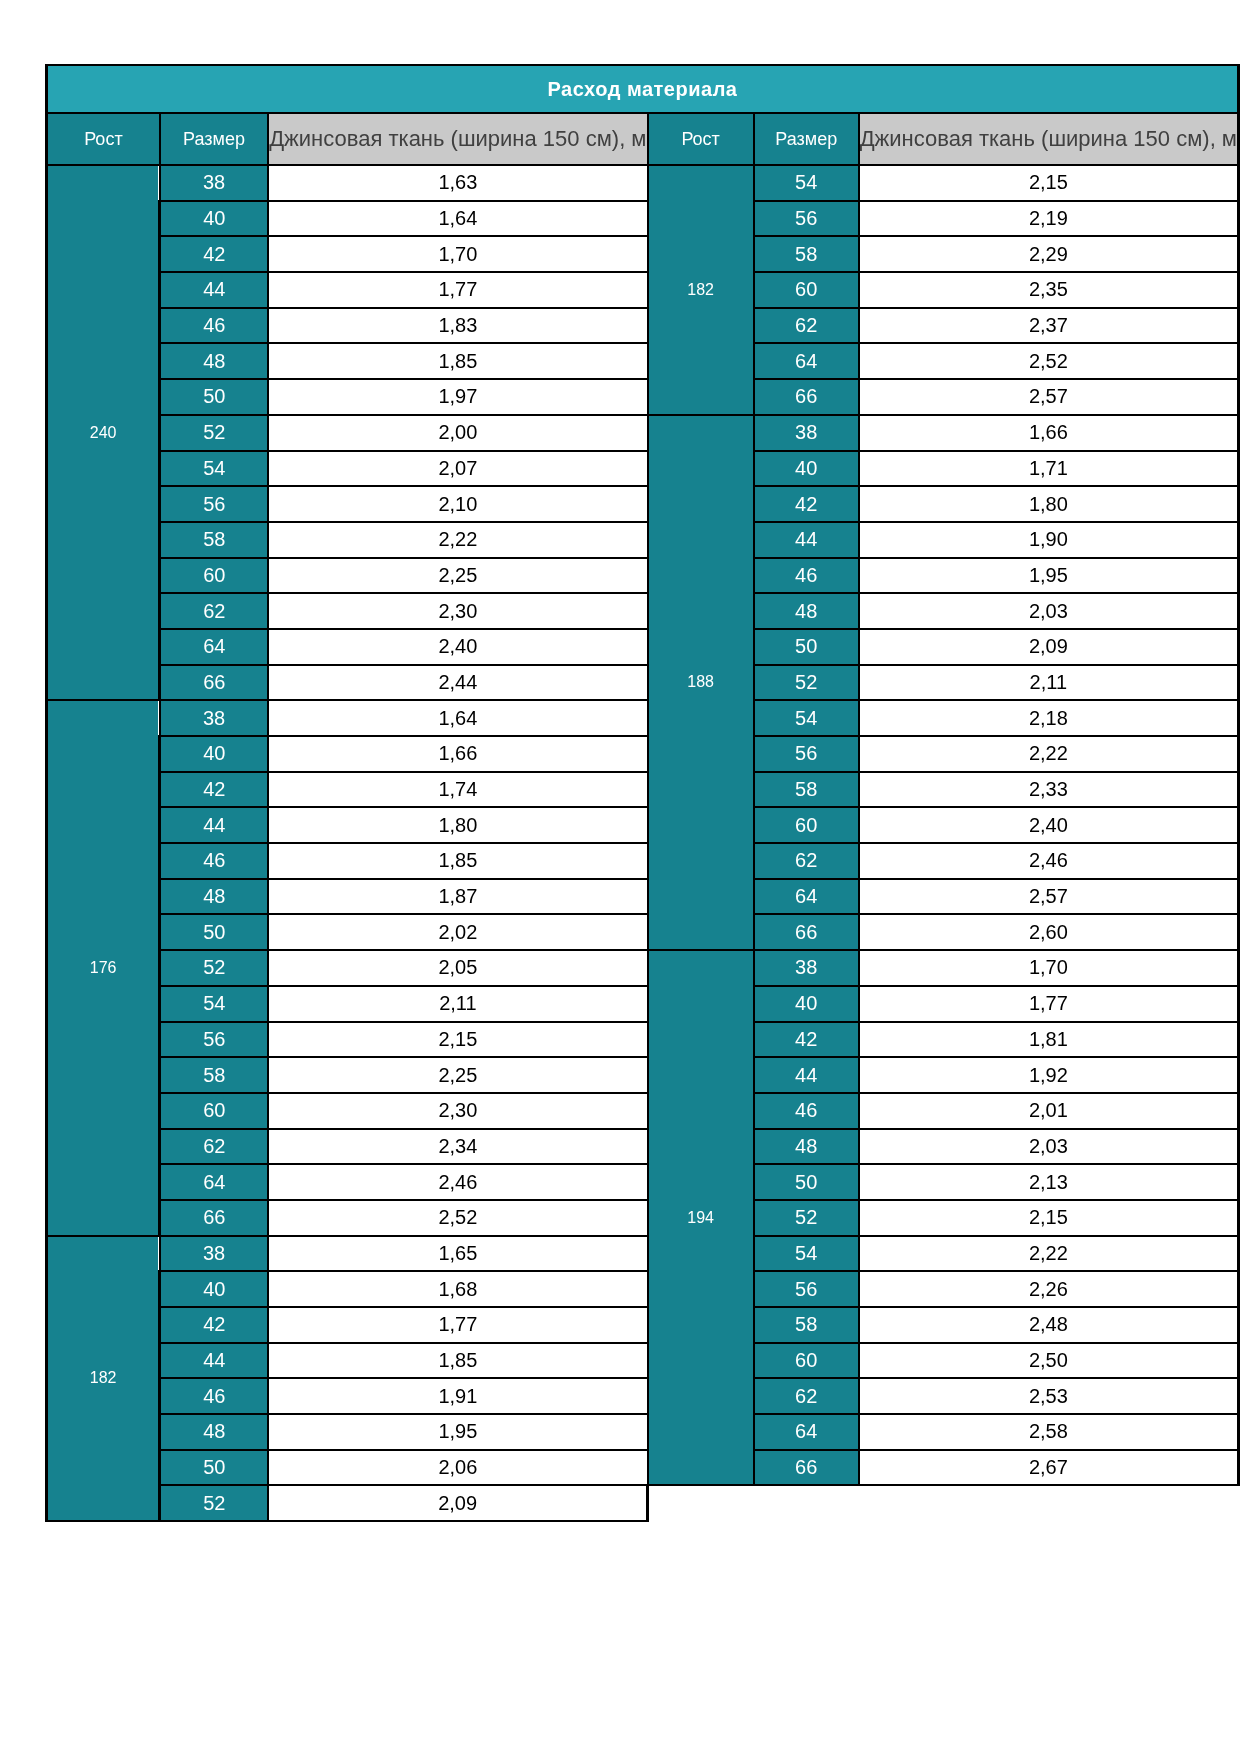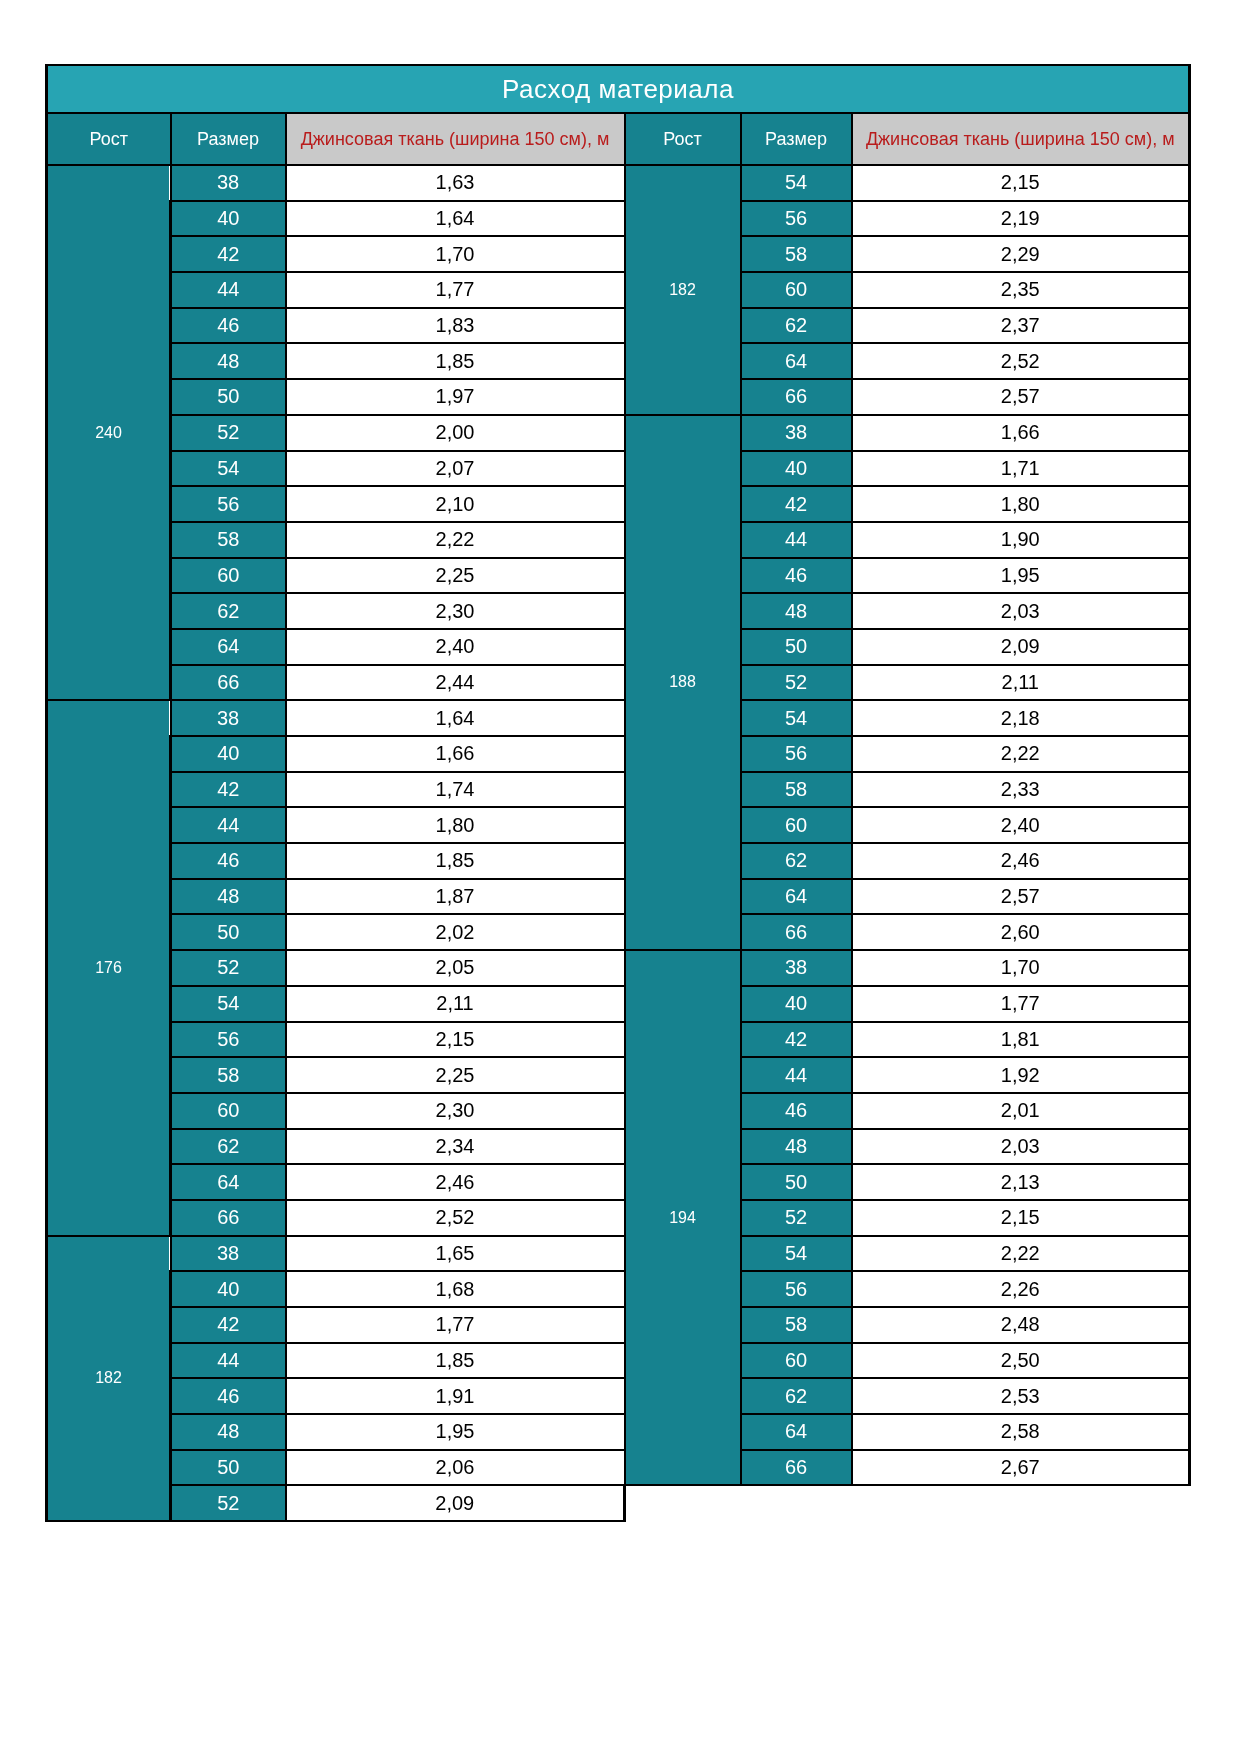--- a/index.html
+++ b/index.html
@@ -25,38 +25,38 @@
     border:2px solid var(--border);
     padding:0;
     text-align:center;
     vertical-align:middle;
     overflow:hidden;
     white-space:nowrap;
   }
   .title-cell{
     background:var(--title-bg);
     color:#ffffff;
-    font-size:26px;
-    font-weight:normal;
+    font-size:20px;
+    font-weight:bold;
     height:46px;
     border-width:3px 3px 2px 3px;
     letter-spacing:0.5px;
   }
   .head-teal{
     background:var(--teal);
     color:#ffffff;
     font-size:18px;
     font-weight:normal;
     height:50px;
     margin-top:28px;
   }
   .head-gray{
     background:var(--gray);
-    color:#b91c1c;
-    font-size:18px;
+    color:#404040;
+    font-size:22px;
     font-weight:normal;
     height:50px;
   }
   tbody tr{height:35.7px;}
   .height-cell{
     background:var(--teal);
     color:#ffffff;
     font-size:16px;
   }
   .size-cell{

